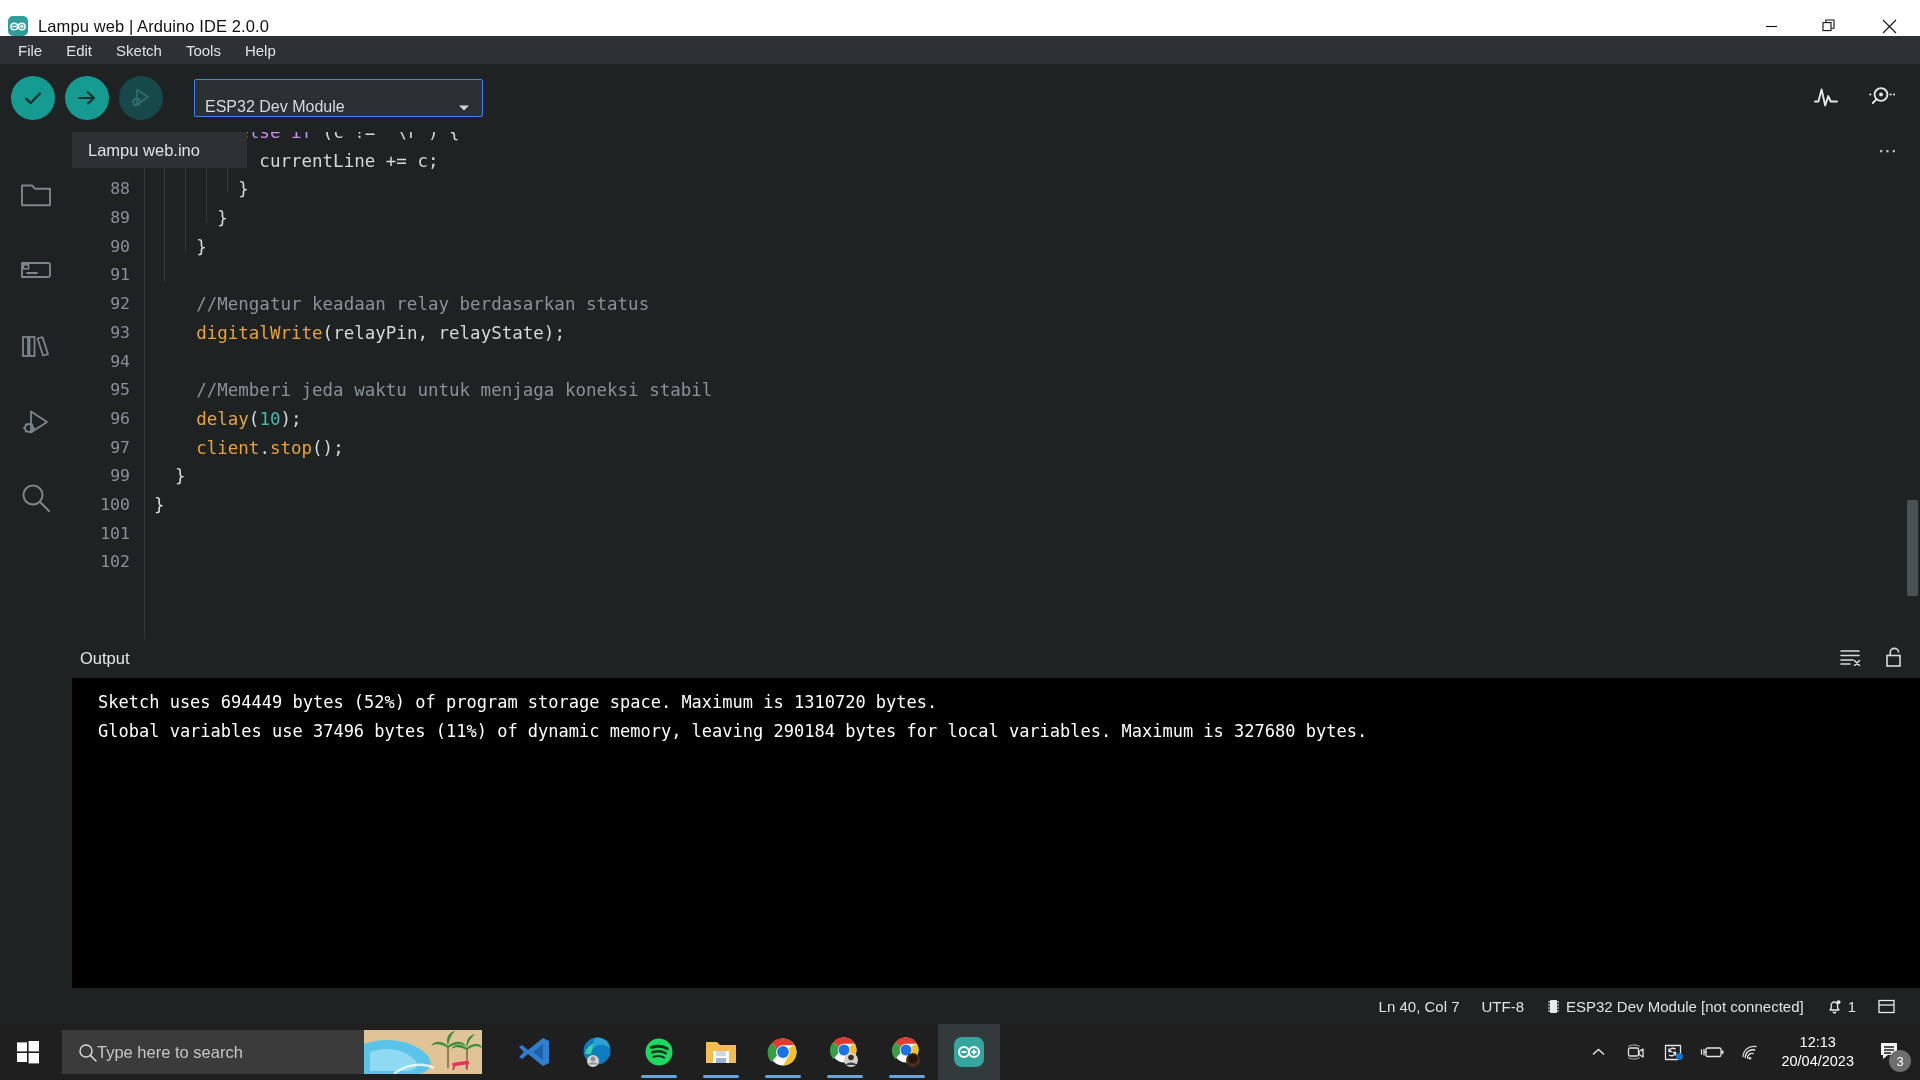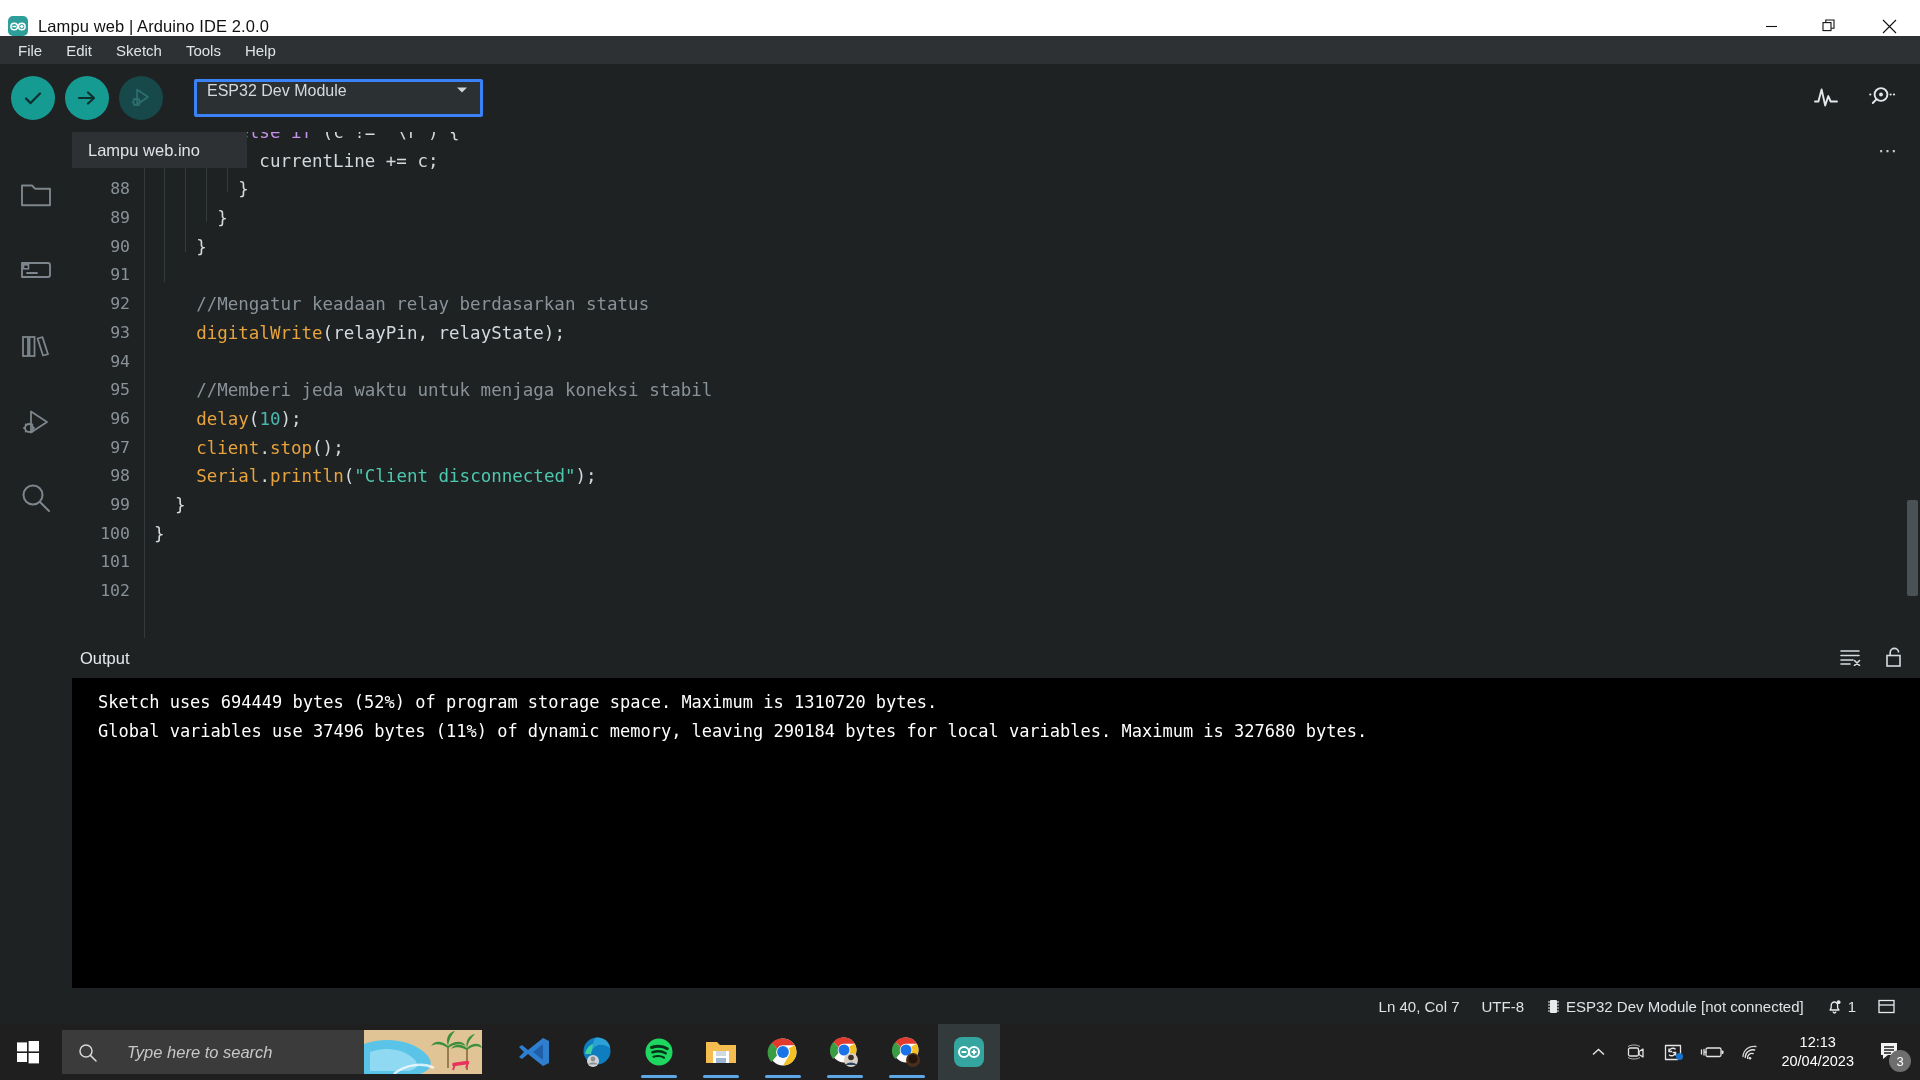--- a/index.html
+++ b/index.html
@@ -51,22 +51,22 @@
     width: 44px; height: 44px; border-radius: 50%;
     display: flex; align-items: center; justify-content: center;
     flex: 0 0 auto;
   }
   .cb-verify  { background: #169b92; margin-left: 11px; }
   .cb-upload  { background: #169b92; margin-left: 10px; }
   .cb-debug   { background: #17494b; margin-left: 10px; }
 
   .board-select {
     margin-left: 31px; width: 289px; height: 38px;
-    background: #2b3033; border: 3px solid #3b82f6; border-radius: 2px;
-    display: flex; align-items: flex-start; padding: 0 10px;
+    background: #2b3033; border: 1px solid #3b82f6; border-radius: 2px;
+    display: flex; align-items: flex-end; padding: 0 10px;
   }
   .board-select .bs-label {
     flex: 1 1 auto; font-size: 16px; color: #d6dade; white-space: nowrap;
   }
   .tb-right { margin-left: auto; display: flex; align-items: center; gap: 26px; padding-right: 24px; }
 
   
   .activitybar {
     position: absolute; top: 132px; left: 0; width: 72px; height: 856px;
     background: #1e2223; padding-top: 24px;
@@ -167,21 +167,21 @@
   .start-btn {
     width: 56px; height: 56px; display: flex; align-items: center; justify-content: center;
     flex: 0 0 auto;
   }
   .search-box {
     width: 420px; height: 44px; margin-left: 6px; background: #3b3b3b;
     display: flex; align-items: center; position: relative; overflow: hidden;
     flex: 0 0 auto;
   }
   .search-ico { margin-left: 16px; flex: 0 0 auto; display: flex; }
-  .search-ph { margin-left: 30px; font-size: 16.5px; color: #c7c7c7; white-space: nowrap; font-style: italic; }
+  .search-ph { margin-left: 0; font-size: 16.5px; color: #c7c7c7; white-space: nowrap; }
   .search-art {
     position: absolute; right: 0; top: 0; width: 118px; height: 44px;
     background: linear-gradient(180deg,#e3c79a 0%,#d9b783 100%);
   }
   .tb-apps { display: flex; align-items: center; margin-left: 22px; gap: 0; }
   .tb-app {
     width: 62px; height: 56px; display: flex; align-items: center; justify-content: center;
     position: relative; flex: 0 0 auto;
   }
   .tb-app.active { background: #333a3c; }
@@ -370,24 +370,20 @@
           <div class="ln">95</div>
           <div class="code-txt"><span class="tok-cmt">    //Memberi jeda waktu untuk menjaga koneksi stabil</span></div>
         </div>
         <div class="code-row">
           <div class="ln">96</div>
           <div class="code-txt"><span class="tok-punc">    </span><span class="tok-fn">delay</span><span class="tok-id">(</span><span class="tok-num">10</span><span class="tok-id">);</span></div>
         </div>
         <div class="code-row">
           <div class="ln">97</div>
           <div class="code-txt"><span class="tok-punc">    </span><span class="tok-fn">client</span><span class="tok-id">.</span><span class="tok-fn">stop</span><span class="tok-id">();</span></div>
-        </div>
-        <div class="code-row">
-          <div class="ln">98</div>
-          <div class="code-txt"><span class="tok-punc">    </span><span class="tok-fn">Serial</span><span class="tok-id">.</span><span class="tok-fn">println</span><span class="tok-id">(</span><span class="tok-str">"Client disconnected"</span><span class="tok-id">);</span></div>
         </div>
         <div class="code-row">
           <div class="ln">99</div>
           <div class="code-txt"><span class="tok-punc">  }</span></div>
         </div>
         <div class="code-row">
           <div class="ln">100</div>
           <div class="code-txt"><span class="tok-punc">}</span></div>
         </div>
         <div class="code-row">

